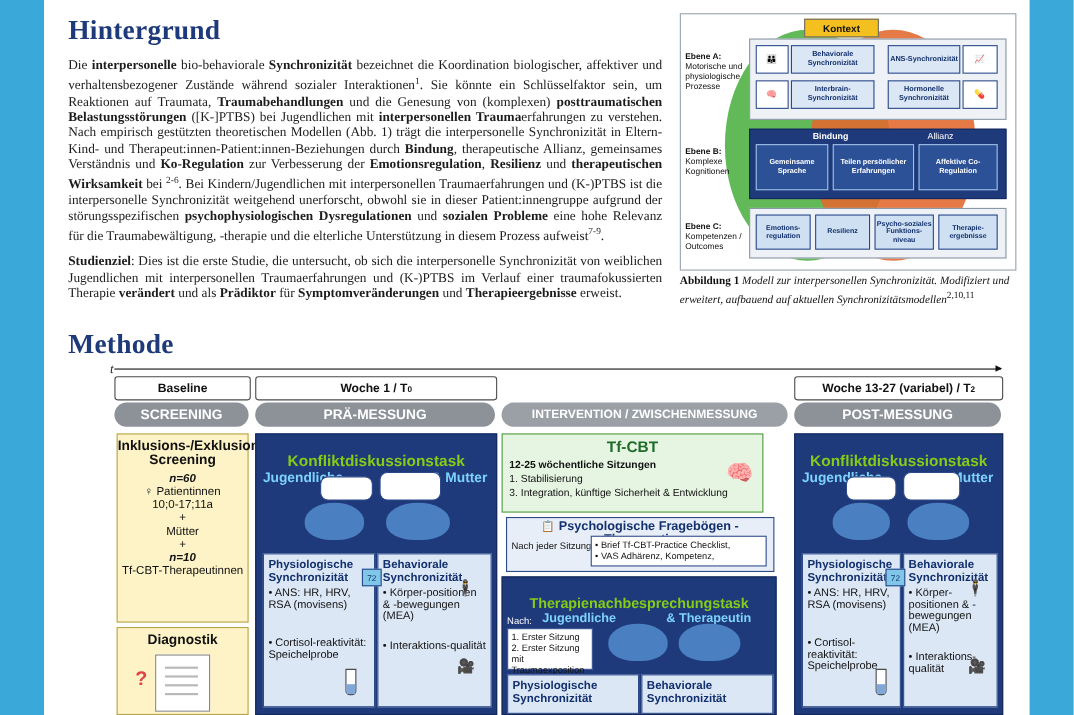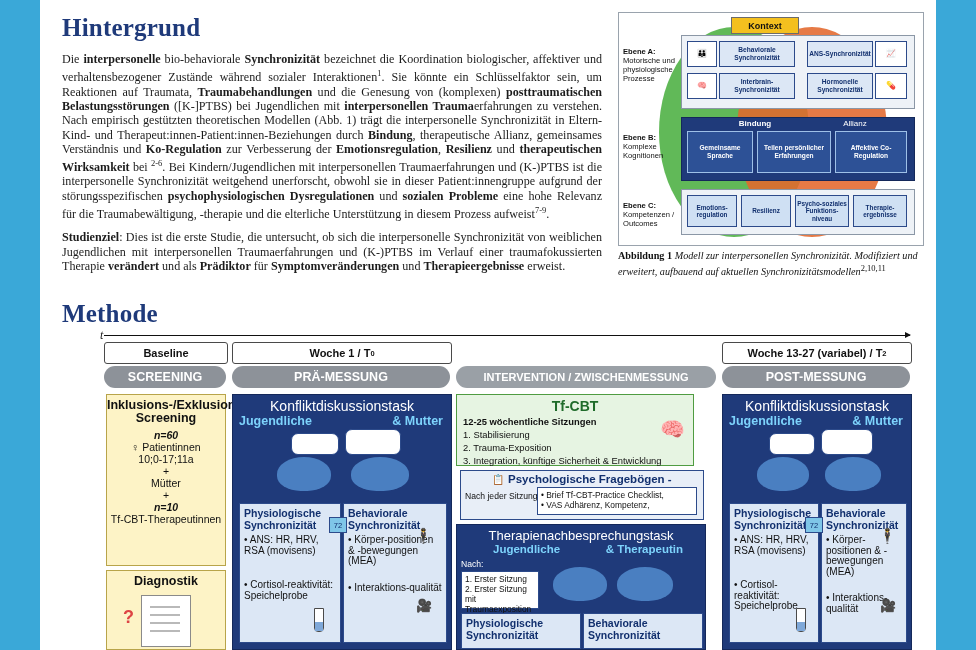--- a/index.html
+++ b/index.html
@@ -117,22 +117,22 @@
   .band{
     position:absolute;top:36px;height:22px;border-radius:11px;background:#8d9299;
     color:#ffffff;font-family:"Liberation Sans",sans-serif;font-size:12.5px;font-weight:bold;
     display:flex;align-items:center;justify-content:center;text-align:center;line-height:12px;
   }
   .band.inter{background:#9aa0a6;font-size:11px;}
   .blueblock{
     position:absolute;background:#1f3a7a;border:1px solid #14285a;
   }
   .blocktitle{
-    font-family:"Liberation Sans",sans-serif;color:#ffffff;font-weight:normal;font-size:14px;
-    text-align:center;padding-top:3px;
+    font-family:"Liberation Sans",sans-serif;color:#84cc16;font-weight:bold;font-size:14px;
+    text-align:center;padding-top:16px;
   }
   .subtitle-row{
     font-family:"Liberation Sans",sans-serif;color:#7dd3fc;font-weight:bold;font-size:12.5px;
     padding-left:6px;
   }
   .subcard{
     position:absolute;background:#dce7f5;border:1px solid #2c4a8a;
     font-family:"Liberation Sans",sans-serif;font-size:10.5px;font-weight:bold;color:#12306e;
     line-height:12px;
   }
@@ -329,21 +329,20 @@
         <div style="position:absolute;left:70px;top:26px;" class="person">🕴</div>
         <div style="position:absolute;left:72px;top:96px;" class="cam">🎥</div>
       </div>
       <div class="badge72" style="left:96px;top:122px;">72</div>
     </div>
 
     <div class="greencard" style="left:394px;top:64px;width:236px;height:70px;">
       <div class="ttl">Tf-CBT</div>
       <div class="lst">12-25 wöchentliche Sitzungen</div>
       <div class="lst" style="font-weight:normal;padding-top:0;">1. Stabilisierung</div>
-      <div class="lst" style="font-weight:normal;padding-top:0;">2. Trauma-Exposition</div>
       <div class="lst" style="font-weight:normal;padding-top:0;">3. Integration, künftige Sicherheit &amp; Entwicklung</div>
       <div style="position:absolute;right:8px;top:22px;font-size:20px;">🧠</div>
     </div>
 
     <div class="lightcard" style="left:398px;top:140px;width:242px;height:48px;">
       <div class="ttl">
         <span style="font-size:10px;">📋</span>
         <span>Psychologische Fragebögen - Therapeutin</span>
       </div>
       <div style="position:absolute;left:4px;top:20px;font-family:'Liberation Sans',sans-serif;font-size:8.6px;color:#111;">Nach jeder Sitzung:</div>

